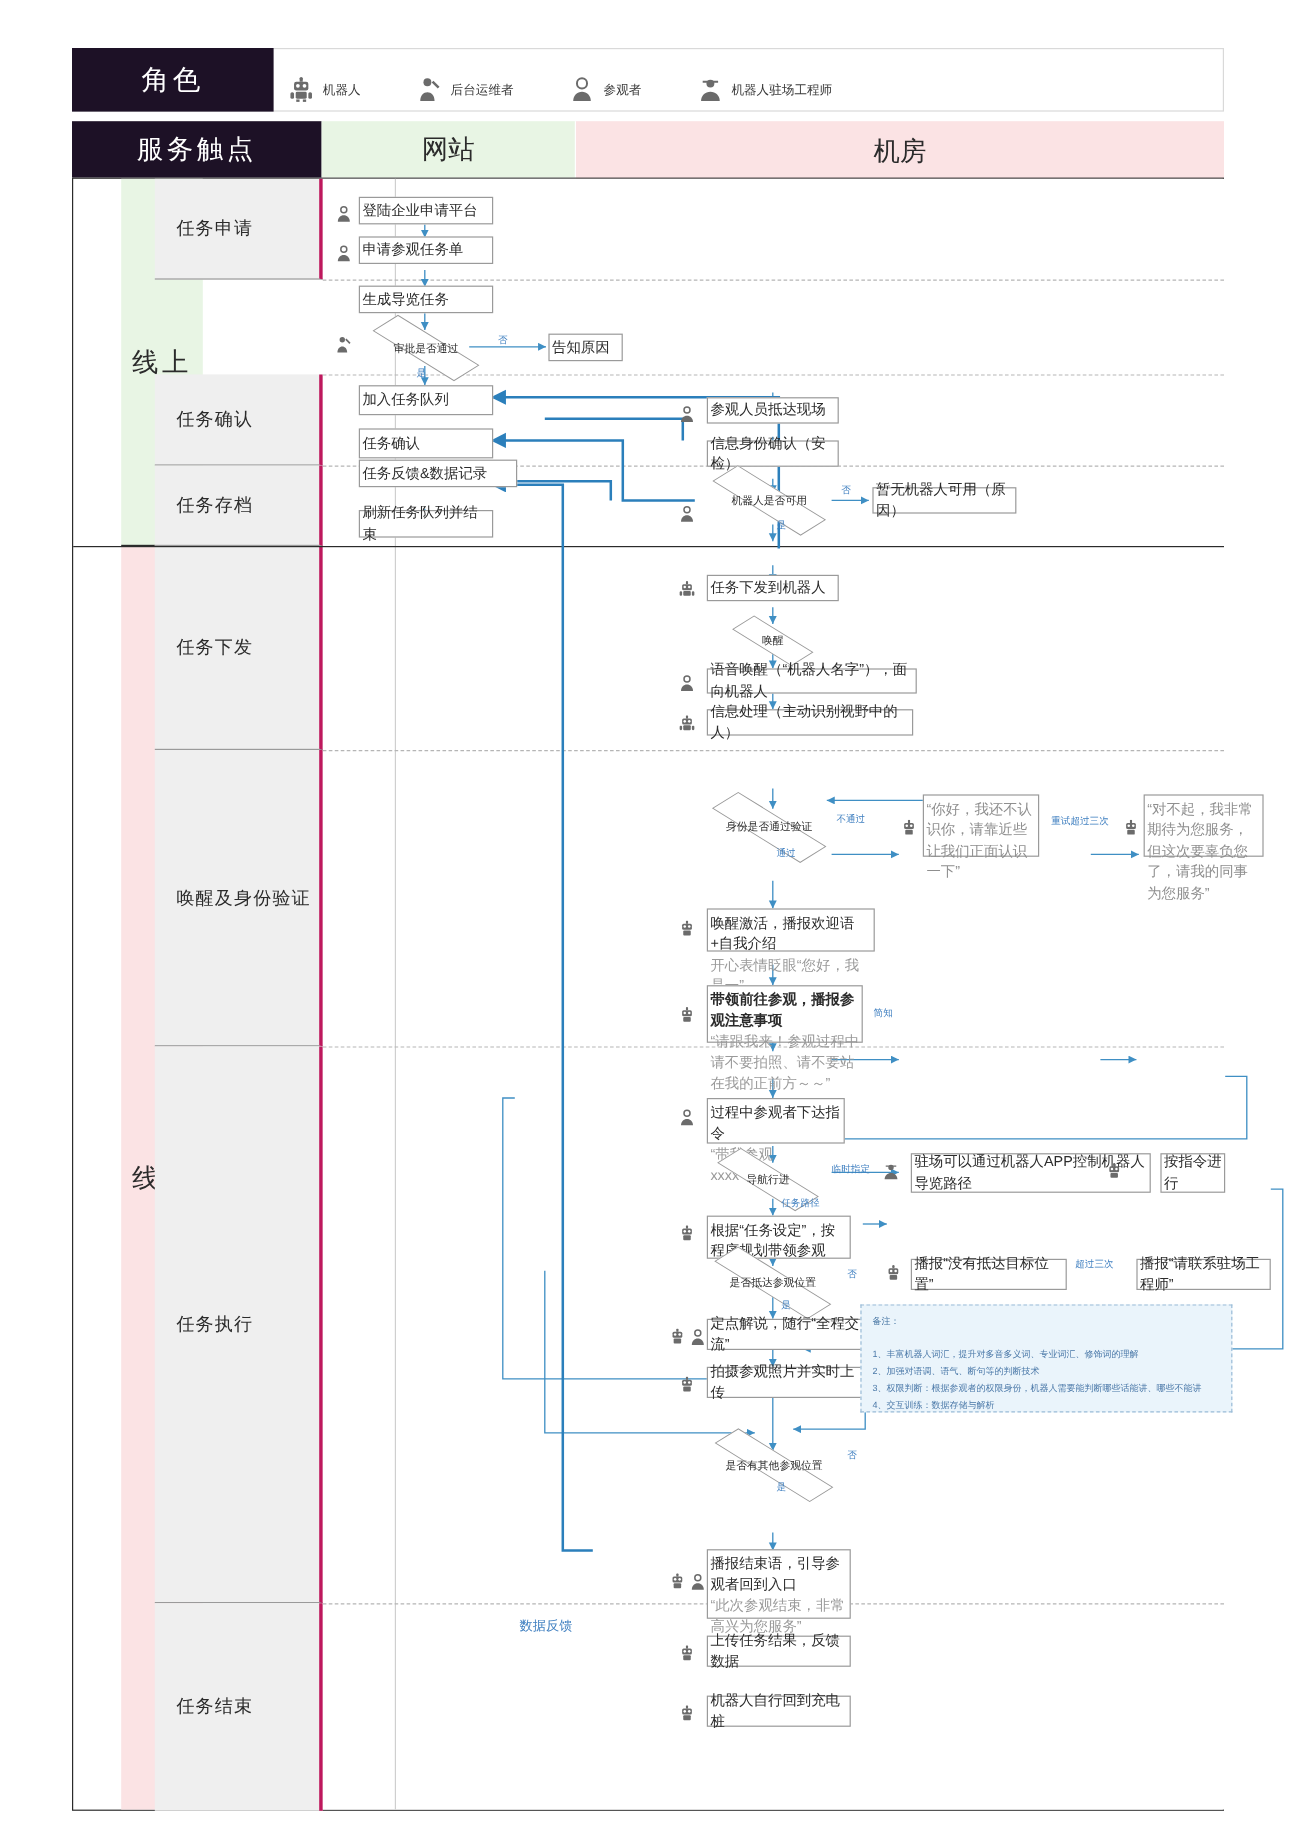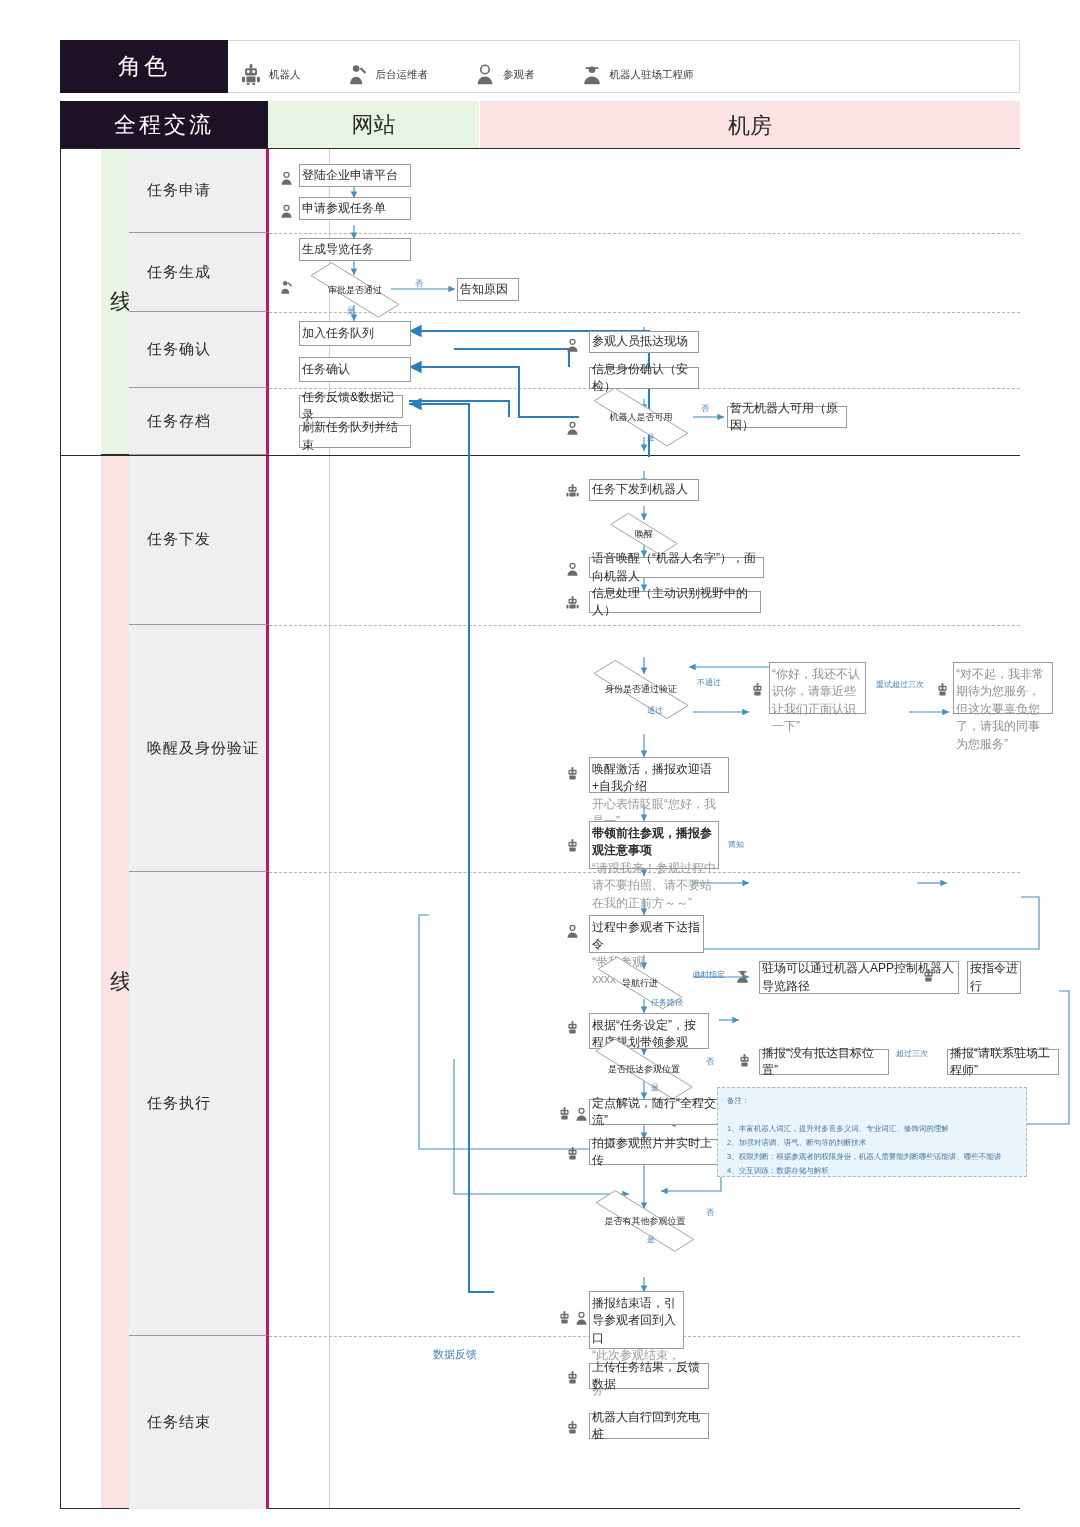--- a/index.html
+++ b/index.html
@@ -104,31 +104,30 @@
     <div class="role">
       <svg class="role-ico" viewBox="0 0 24 24">
         <circle cx="12" cy="6.2" r="3.6" fill="#6b6b6b"></circle>
         <path d="M5 3.6h14v1.8H5z" fill="#6b6b6b"></path>
         <path d="M3.5 22c0-5 3.8-8.4 8.5-8.4s8.5 3.4 8.5 8.4z" fill="#6b6b6b"></path>
       </svg>
       <span class="role-txt">机器人驻场工程师</span>
     </div>
   </div>
 
-  <div class="hdr-tp-label">全程交流</div>
+  <div class="hdr-tp-label">服务触点</div>
   <div class="hdr-web">网站</div>
   <div class="hdr-room">机房</div>
 
   <div class="grid">
     <div class="phase online">线上</div>
     <div class="phase offline">线下</div>
 
     <div class="stages">
       <div class="stage" style="top:0;height:84px">任务申请</div>
-      <div class="stage" style="top:84px;height:79px">任务生成</div>
       <div class="stage" style="top:163px;height:76px">任务确认</div>
       <div class="stage" style="top:239px;height:67px">任务存档</div>
       <div class="stage" style="top:306px;height:170px">任务下发</div>
       <div class="stage" style="top:476px;height:247px">唤醒及身份验证</div>
       <div class="stage" style="top:723px;height:464px">任务执行</div>
       <div class="stage" style="top:1187px;height:173px;border-bottom:none">任务结束</div>
     </div>
 
     <div class="canvas">
       <div class="col-sep"></div>
@@ -234,21 +233,21 @@
       <div class="diamond" style="left:38px;top:126px;width:96px;height:30px">
         <span class="dshape"></span>
           <span class="dtxt">审批是否通过</span>
       </div>
       <div class="lbl" style="left:146px;top:129px">否</div>
       <div class="lbl" style="left:78px;top:156px">是</div>
       <div class="node c" style="left:188px;top:129px;width:62px;height:23px">告知原因</div>
 
       <div class="node c" style="left:30px;top:172px;width:112px;height:25px">加入任务队列</div>
       <div class="node c" style="left:30px;top:208px;width:112px;height:25px">任务确认</div>
-      <div class="node c" style="left:30px;top:246px;width:104px;height:23px">任务反馈&amp;数据记录</div>
+      <div class="node c" style="left:30px;top:234px;width:132px;height:23px">任务反馈&amp;数据记录</div>
       <div class="node c" style="left:30px;top:276px;width:112px;height:23px">刷新任务队列并结束</div>
 
       <svg class="ico" style="left:296px;top:189px" viewBox="0 0 24 24">
         <circle cx="12" cy="6" r="4" fill="none" stroke="#6b6b6b" stroke-width="2"></circle>
         <path d="M4 22c0-5 3.6-8.5 8-8.5s8 3.5 8 8.5z" fill="#6b6b6b"></path>
       </svg>
       <div class="node c" style="left:320px;top:182px;width:110px;height:22px">参观人员抵达现场</div>
       <div class="node c" style="left:320px;top:218px;width:110px;height:22px">信息身份确认（安检）</div>
 
       <svg class="ico" style="left:296px;top:272px" viewBox="0 0 24 24">
@@ -457,21 +456,21 @@
           <circle cx="12" cy="1.6" r="1.5" fill="#6b6b6b"></circle>
         <rect x="5.5" y="4.5" width="13" height="8" rx="2" fill="#6b6b6b"></rect>
         <circle cx="9" cy="8.2" r="1.7" fill="#fff"></circle>
           <circle cx="15" cy="8.2" r="1.7" fill="#fff"></circle>
         <rect x="7" y="13.5" width="10" height="6.5" rx="1.3" fill="#6b6b6b"></rect>
       </svg>
       <svg class="ico" style="left:305px;top:1162px" viewBox="0 0 24 24">
         <circle cx="12" cy="6" r="4" fill="none" stroke="#6b6b6b" stroke-width="2"></circle>
         <path d="M4 22c0-5 3.6-8.5 8-8.5s8 3.5 8 8.5z" fill="#6b6b6b"></path>
       </svg>
-      <div class="node" style="left:320px;top:1142px;width:95px;height:58px">
+      <div class="node" style="left:320px;top:1142px;width:120px;height:58px">
         <span>播报结束语，引导参观者回到入口</span>
         <span class="sub">“此次参观结束，非常高兴为您服务”</span>
       </div>
       <div class="lbl big" style="left:164px;top:1198px">数据反馈</div>
 
       <svg class="ico" style="left:296px;top:1222px" viewBox="0 0 24 24">
         <rect x="10.6" y="1.5" width="2.8" height="3" fill="#6b6b6b"></rect>
           <circle cx="12" cy="1.6" r="1.5" fill="#6b6b6b"></circle>
         <rect x="5.5" y="4.5" width="13" height="8" rx="2" fill="#6b6b6b"></rect>
         <circle cx="9" cy="8.2" r="1.7" fill="#fff"></circle>

